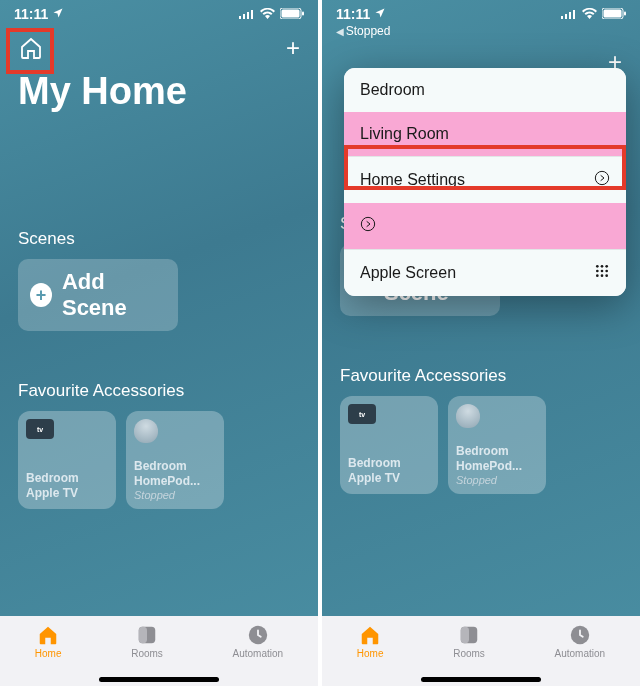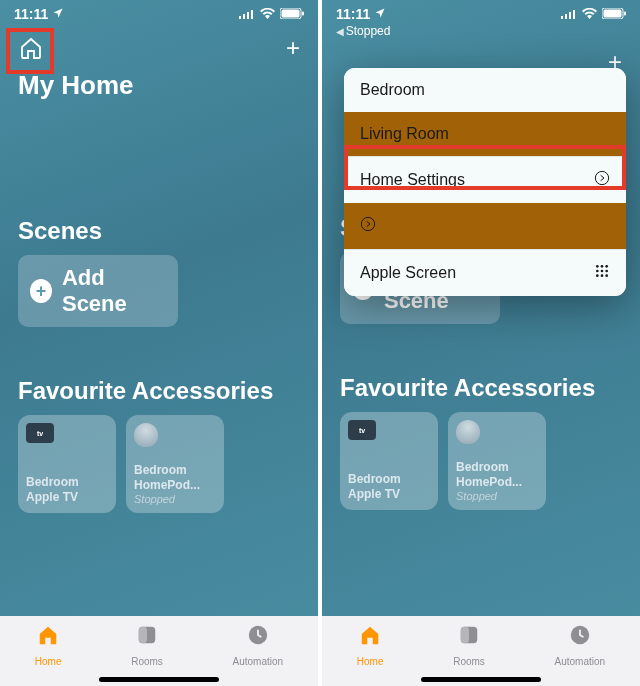--- a/index.html
+++ b/index.html
@@ -6,40 +6,40 @@
     body { display: flex; gap: 4px; background: #fff; width: 640px; height: 686px; }
     .screen { width: 318px; height: 686px; background: linear-gradient(160deg, #4a8fa3 0%, #3d7a90 40%, #4a8fa3 100%); position: relative; overflow: hidden; display: flex; flex-direction: column; }
     .status-bar { display: flex; justify-content: space-between; align-items: center; padding: 6px 14px 2px; color: #fff; font-size: 14px; font-weight: 600; height: 24px; }
     .status-left { display: flex; align-items: flex-end; gap: 4px; }
     .status-right { display: flex; align-items: center; gap: 5px; }
     .back-search { color: #fff; font-size: 12px; padding: 0 14px 4px; display: flex; align-items: center; gap: 2px; }
     .header-row { display: flex; justify-content: space-between; align-items: center; padding: 10px 18px 4px; }
     .home-icon-box { width: 26px; height: 26px; display: flex; align-items: center; justify-content: center; }
     .red-box-1 { position: absolute; top: 28px; left: 6px; width: 48px; height: 46px; border: 4px solid #e43a2a; z-index: 10; }
     .plus-icon { color: #fff; font-size: 24px; font-weight: 300; }
-    .page-title { color: #fff; font-size: 26px; font-weight: 700; padding: 4px 18px 20px; }
-    .section-title { color: #fff; font-size: 24px; font-weight: 700; padding: 0 18px 10px; }
+    .page-title { color: #fff; font-size: 38px; font-weight: 700; padding: 4px 18px 20px; }
+    .section-title { color: #fff; font-size: 17px; font-weight: 400; padding: 0 18px 10px; }
     .scenes-pad { height: 96px; }
     .pill-button { margin: 0 18px 14px; background: rgba(255,255,255,0.22); border-radius: 10px; padding: 10px 12px; display: flex; align-items: center; gap: 10px; width: 160px; }
     .pill-plus { width: 24px; height: 24px; background: #fff; color: #5a9bb0; border-radius: 50%; display: flex; align-items: center; justify-content: center; font-size: 18px; font-weight: 700; }
     .pill-label { color: #fff; font-size: 22px; font-weight: 600; }
     .fav-pad { height: 36px; }
     .tiles { display: flex; gap: 10px; padding: 0 18px; }
     .tile { width: 98px; height: 98px; background: rgba(255,255,255,0.28); border-radius: 12px; padding: 8px; display: flex; flex-direction: column; justify-content: space-between; }
     .tile-icon { width: 28px; height: 20px; background: #2d3e4a; border-radius: 4px; display: flex; align-items: center; justify-content: center; color: #fff; font-size: 8px; font-weight: 700; }
     .homepod-icon { width: 24px; height: 24px; background: radial-gradient(circle at 50% 30%, #cfdbe2, #8fa6b3); border-radius: 50% 50% 46% 46%; }
     .tile-text { color: #dce8ee; font-size: 12px; font-weight: 600; line-height: 1.25; }
     .tile-sub { color: #c4d4dc; font-size: 11px; font-weight: 500; font-style: italic; }
     .tab-bar { position: absolute; bottom: 0; left: 0; right: 0; height: 70px; background: #f2f2f5; display: flex; justify-content: space-around; align-items: flex-start; padding-top: 8px; }
-    .tab { display: flex; flex-direction: column; align-items: center; gap: 10px; }
+    .tab { display: flex; flex-direction: column; align-items: center; gap: 2px; }
     .tab-label { font-size: 10px; color: #8e8e93; }
     .tab.active .tab-label { color: #ff9500; }
     .home-indicator { position: absolute; bottom: 4px; left: 50%; transform: translateX(-50%); width: 120px; height: 5px; background: #000; border-radius: 3px; }
     .popover { position: absolute; top: 68px; left: 22px; width: 282px; background: #ecf4f5; border-radius: 11px; box-shadow: 0 10px 40px rgba(0,0,0,0.35); z-index: 20; overflow: hidden; }
-    .popover-item { padding: 13px 16px; font-size: 16px; color: #1a1a1a; display: flex; justify-content: space-between; align-items: center; background: #a16207; }
+    .popover-item { padding: 13px 16px; font-size: 16px; color: #1a1a1a; display: flex; justify-content: space-between; align-items: center; background: #f9a8d4; }
     .popover-item.alt { background: #f5fafa; }
     .popover-item.divider-top { border-top: 1px solid rgba(0,0,0,0.08); }
     .red-box-2 { position: absolute; top: 145px; left: 22px; width: 282px; height: 45px; border: 4px solid #e43a2a; z-index: 30; }
     .chev { font-size: 10px; opacity: .8; }
   </style>
 </head>
 <body>
 
 <div class="screen">
   <div class="red-box-1"></div>

